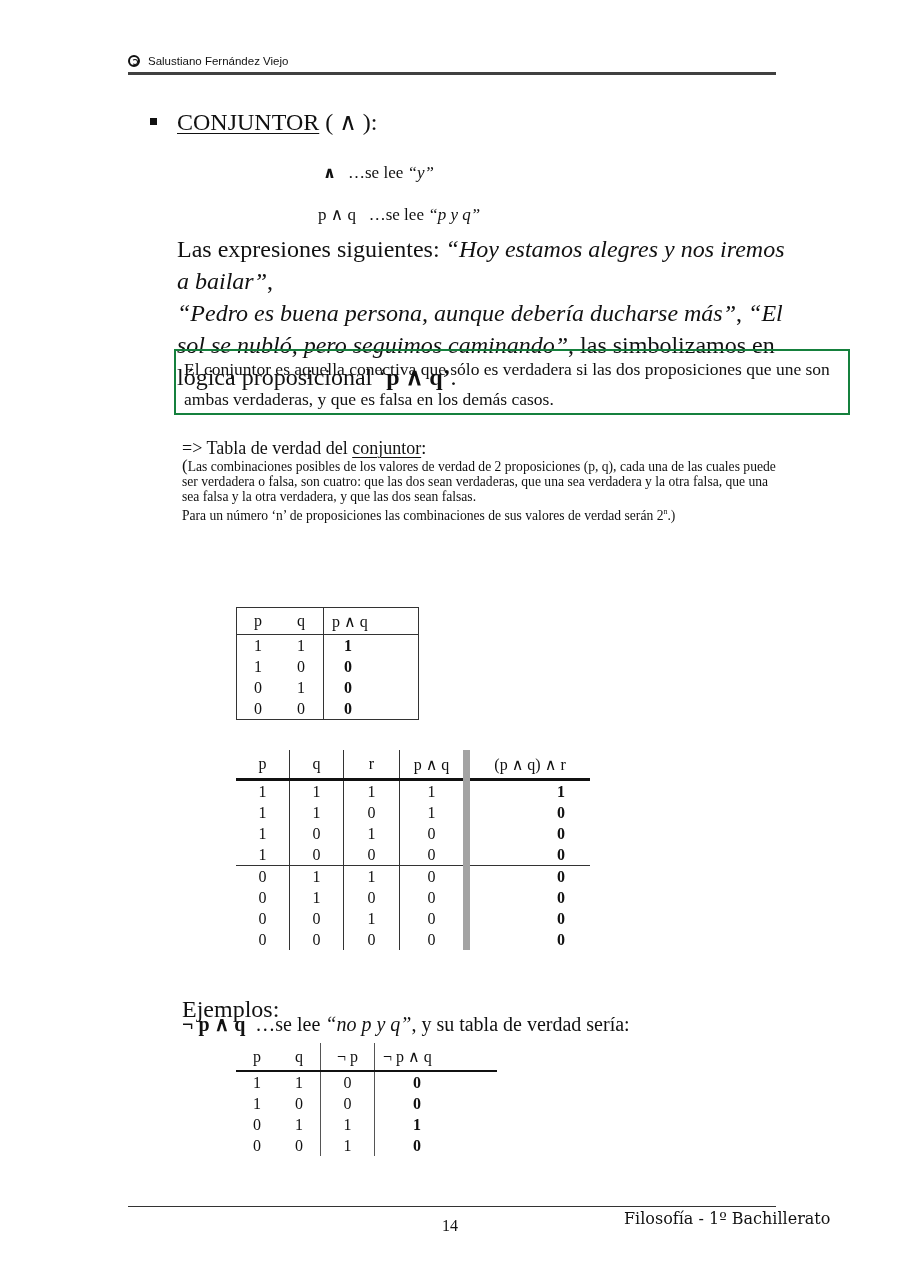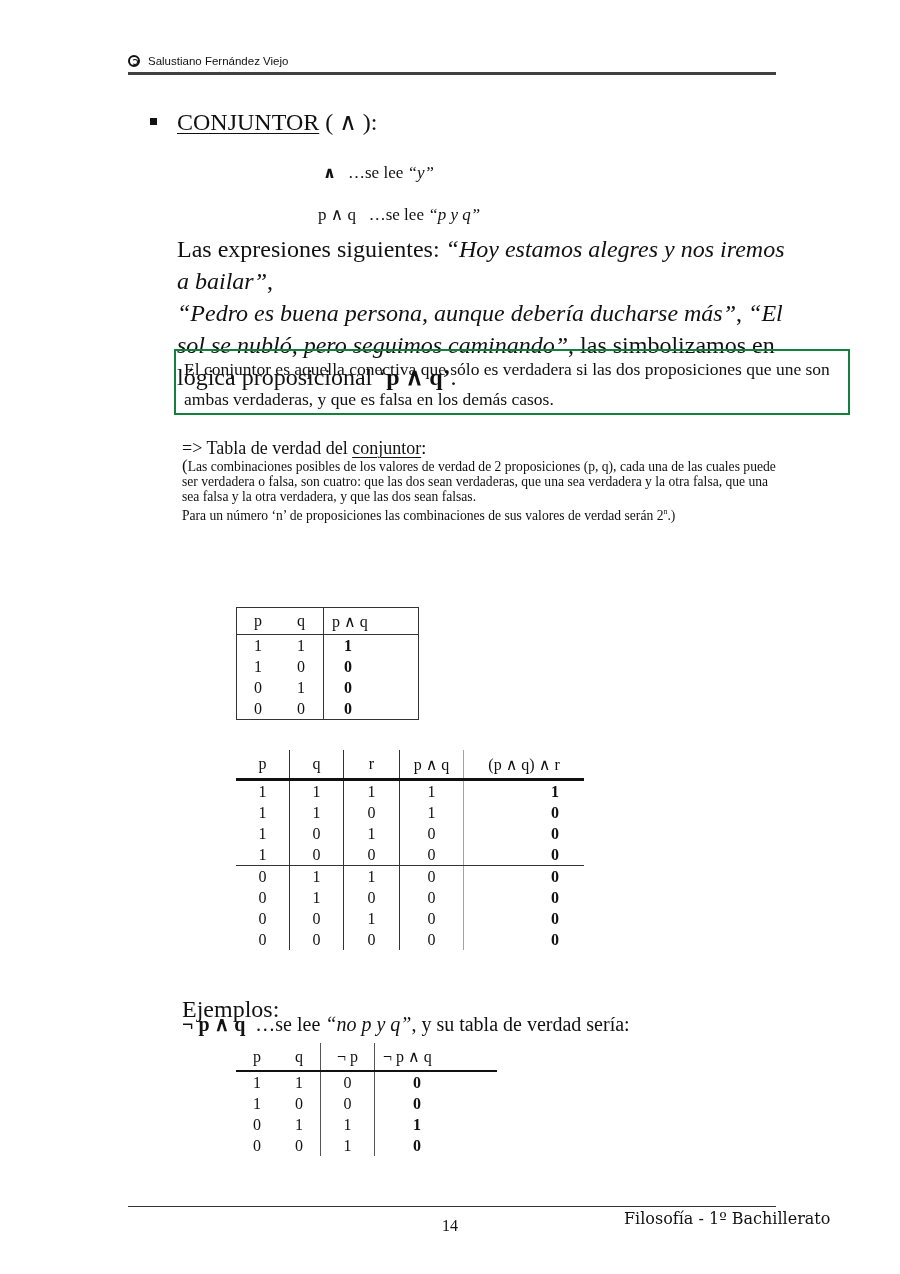--- a/index.html
+++ b/index.html
@@ -37,21 +37,21 @@
   .t1 th.c2 { padding-left: 8px; }
   .t2 { left: 236px; top: 750px; }
   .t2 th { height: 28px; border-bottom: 3px solid #111; }
   .t2 td { height: 21px; }
   .t2 .sep td { border-bottom: 1px solid #333; }
   .t2 .col { text-align: center; }
   .t2 .w0 { width: 53px; }
   .t2 .w1 { width: 53px; border-left: 1px solid #333; }
   .t2 .w2 { width: 55px; border-left: 1px solid #333; }
   .t2 .w3 { width: 63px; border-left: 1px solid #333; }
-  .t2 .w4 { width: 95px; border-left: 1px solid #a3a3a3; }
+  .t2 .w4 { width: 95px; border-left: 7px solid #a3a3a3; }
   .t2 td.w4 { text-align: right; padding-right: 25px; }
   .ej { left: 182px; top: 980px; font-size: 24px; margin-top: 16px; }
   .ej2 { left: 182px; top: 1012px; font-size: 20px; }
   .t3 { left: 236px; top: 1043px; }
   .t3 th { height: 27px; border-bottom: 2px solid #111; }
   .t3 td { height: 21px; }
   .t3 .a { width: 42px; text-align: center; }
   .t3 .b { width: 42px; text-align: center; }
   .t3 .c { width: 53px; text-align: center; border-left: 1px solid #555; }
   .t3 .d { width: 98px; text-align: left; padding-left: 24px; border-left: 1px solid #555; }

